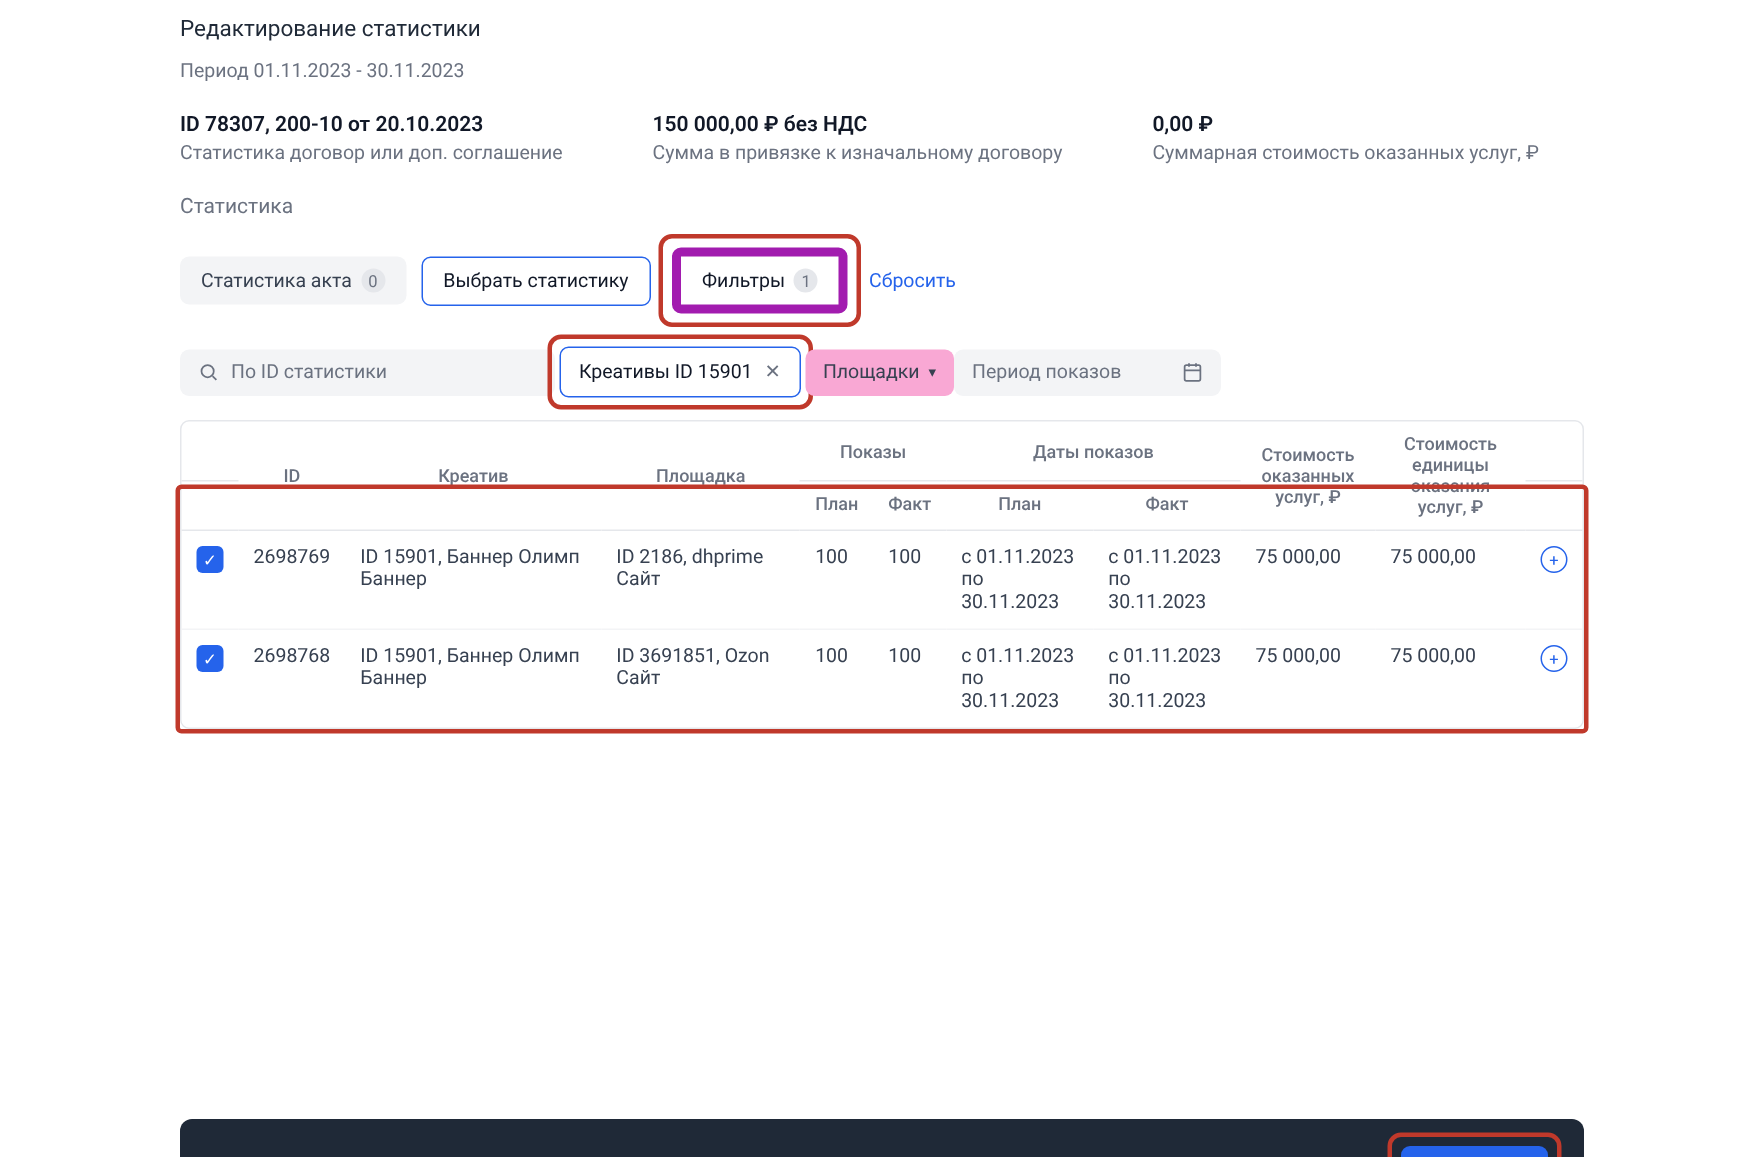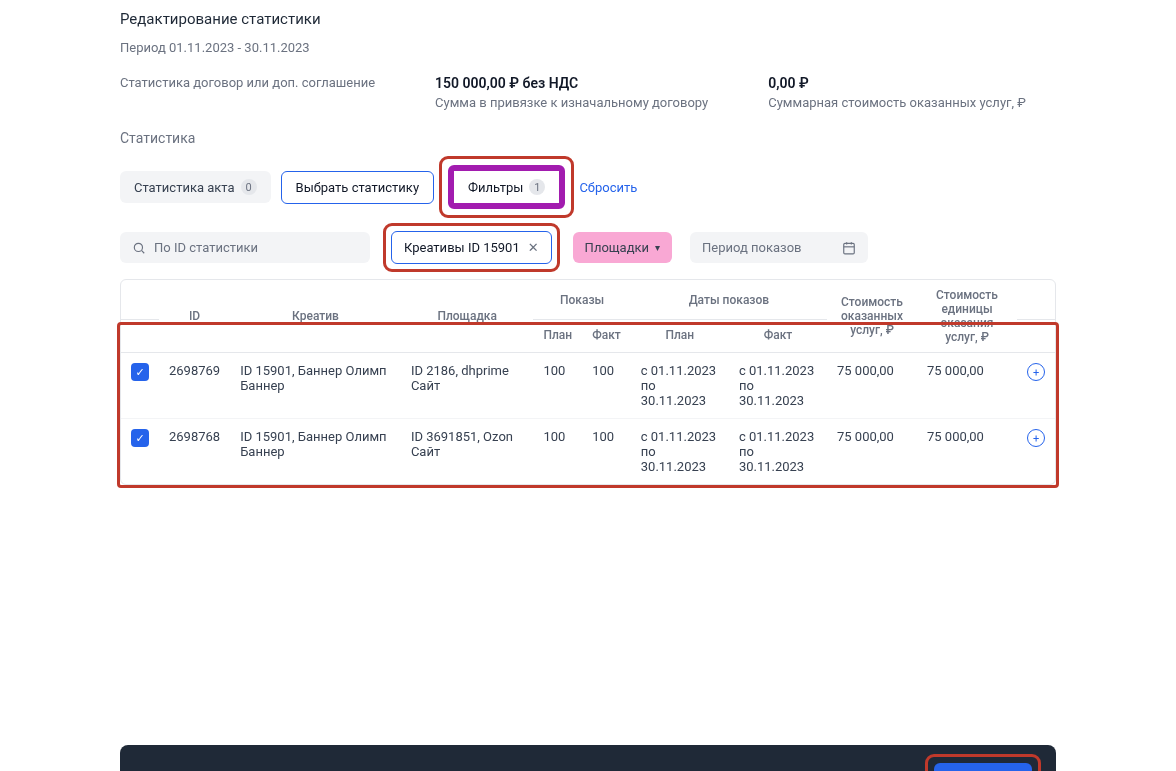--- a/index.html
+++ b/index.html
@@ -18,21 +18,21 @@
 .controls-row { display: flex; align-items: center; gap: 10px; margin-bottom: 15px; }
 .chip { display: inline-flex; align-items: center; gap: 6px; padding: 8px 14px; border-radius: 6px; font-size: 13px; }
 .chip-grey { background: #f3f4f6; color: #374151; }
 .chip-outline { border: 1px solid #2563eb; color: #111827; background: #fff; cursor: pointer; }
 .chip-outline-hl { border: 6px solid #a21caf; color: #111827; background: #fff; cursor: pointer; }
 .badge-count { display: inline-flex; align-items: center; justify-content: center; min-width: 16px; height: 16px; padding: 0 4px; border-radius: 8px; background: #e5e7eb; font-size: 11px; color: #6b7280; }
 .link-reset { color: #2563eb; font-size: 13px; cursor: pointer; }
 
 .highlight-red { outline: 3px solid #c0392b; outline-offset: 2px; border-radius: 4px; }
 
-.filters-row { display: flex; align-items: center; gap: 18px; margin-bottom: 12px; }
+.filters-row { display: flex; align-items: center; gap: 0; margin-bottom: 12px; }
 .search-wrap { display: flex; align-items: center; gap: 8px; background: #f3f4f6; padding: 8px 12px; border-radius: 6px; width: 250px; color: #6b7280; }
 .chip-active { display: inline-flex; align-items: center; gap: 8px; padding: 8px 12px; border: 1px solid #2563eb; border-radius: 6px; background: #fff; font-size: 13px; color: #111827; }
 .chip-plain { display: inline-flex; align-items: center; gap: 6px; padding: 8px 12px; background: #f9a8d4; border-radius: 6px; font-size: 13px; color: #374151; cursor: pointer; }
 .date-btn { display: inline-flex; align-items: center; gap: 40px; padding: 8px 12px; background: #f3f4f6; border-radius: 6px; font-size: 13px; color: #6b7280; cursor: pointer; }
 
 .table-wrap { border: 1px solid #e5e7eb; border-radius: 6px; overflow: visible; position: relative; }
 .table-highlight { position: absolute; left: -4px; right: -4px; top: 42px; bottom: -4px; border: 3px solid #c0392b; border-radius: 4px; pointer-events: none; }
 table { width: 100%; border-collapse: collapse; }
 thead th { text-align: center; font-size: 12px; font-weight: 500; color: #6b7280; padding: 8px 10px; border-bottom: 1px solid #e5e7eb; }
 thead tr.sub th { border-top: none; padding-top: 4px; padding-bottom: 6px; }
@@ -53,20 +53,21 @@
 </head>
 <body>
 
 <div class="container">
 
   <h1 class="page-title">Редактирование статистики</h1>
   <div class="period">Период 01.11.2023 - 30.11.2023</div>
 
   <div class="summary-row">
     <div class="summary-item">
+      <div class="summary-val">ID 78307, 200-10 от 20.10.2023</div>
       <div class="summary-label">Статистика договор или доп. соглашение</div>
     </div>
     <div class="summary-item">
       <div class="summary-val">150 000,00 ₽ без НДС</div>
       <div class="summary-label">Сумма в привязке к изначальному договору</div>
     </div>
     <div class="summary-item">
       <div class="summary-val">0,00 ₽</div>
       <div class="summary-label">Суммарная стоимость оказанных услуг, ₽</div>
     </div>

